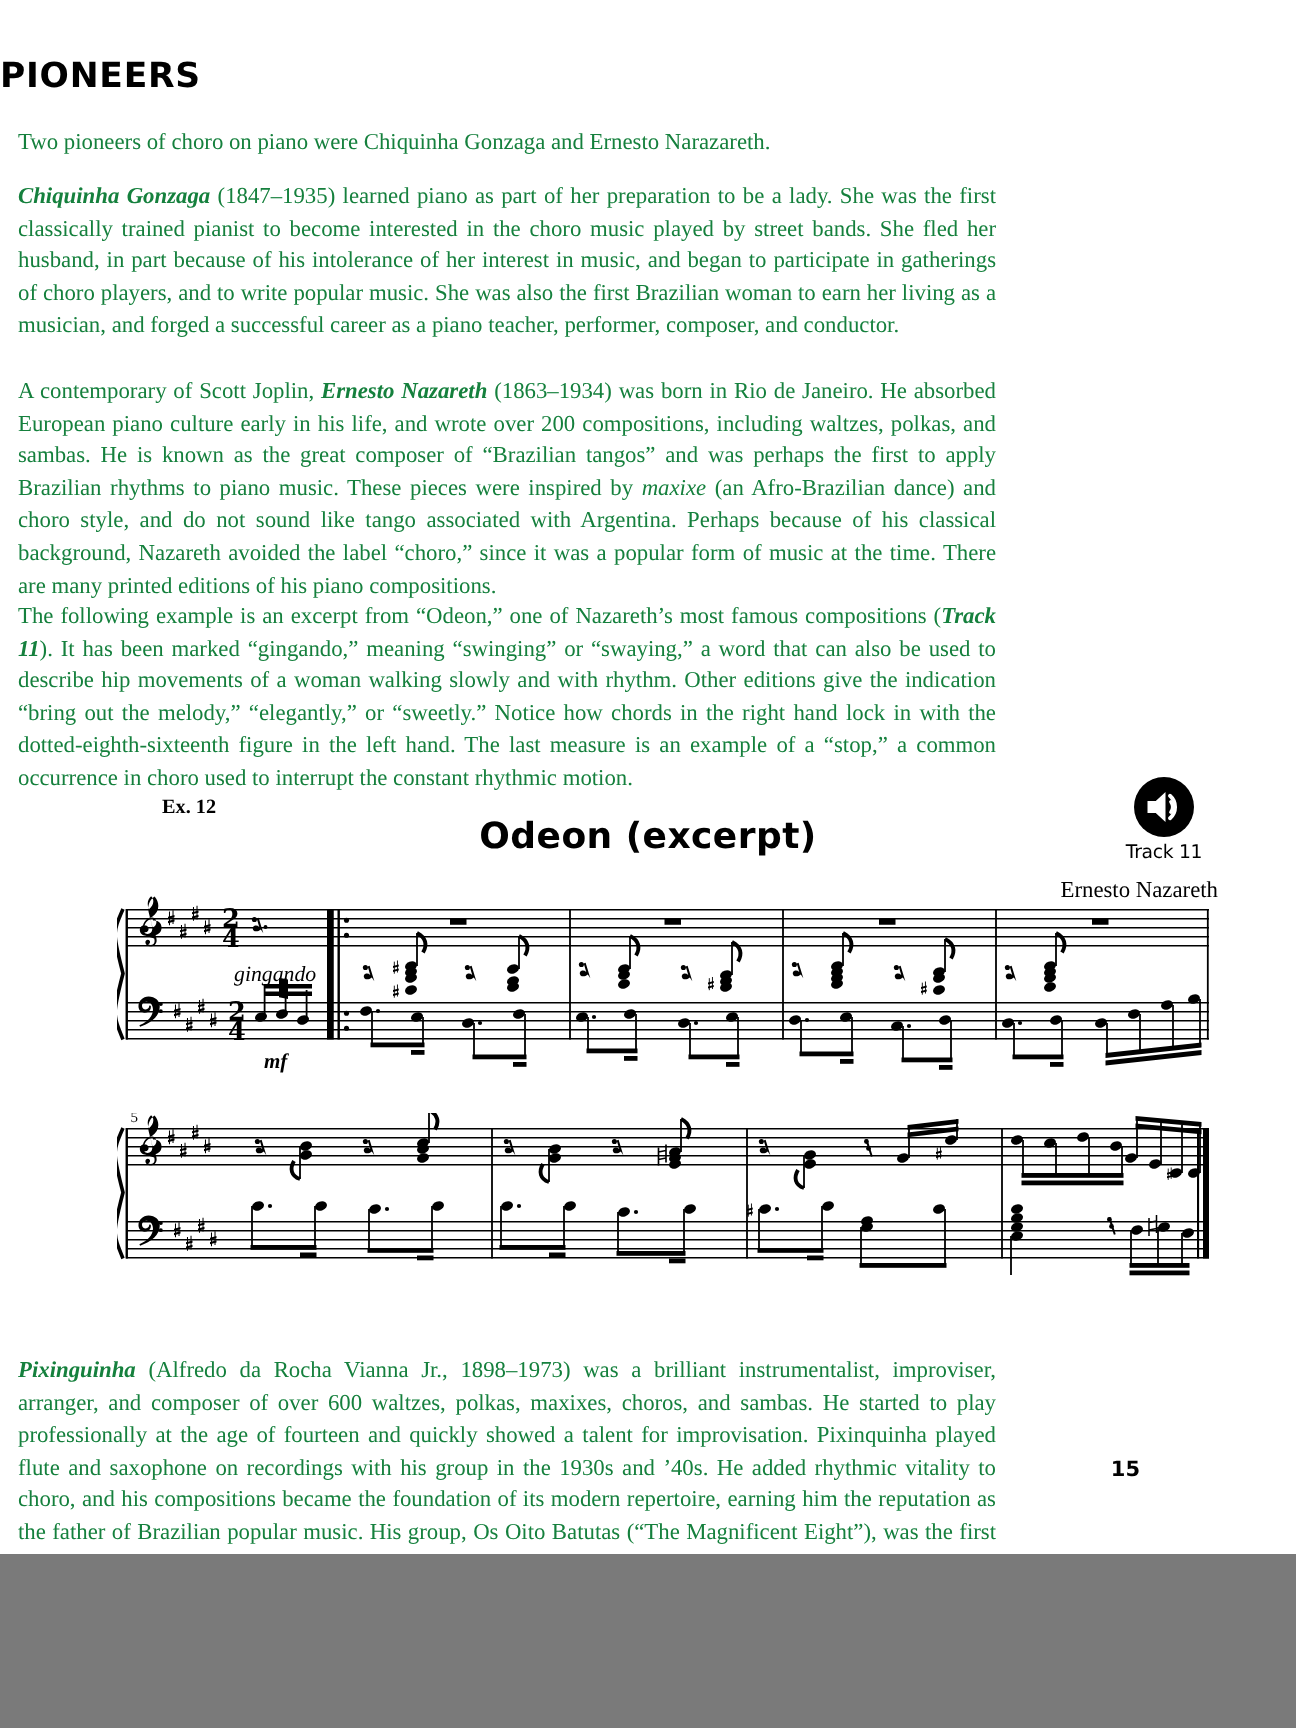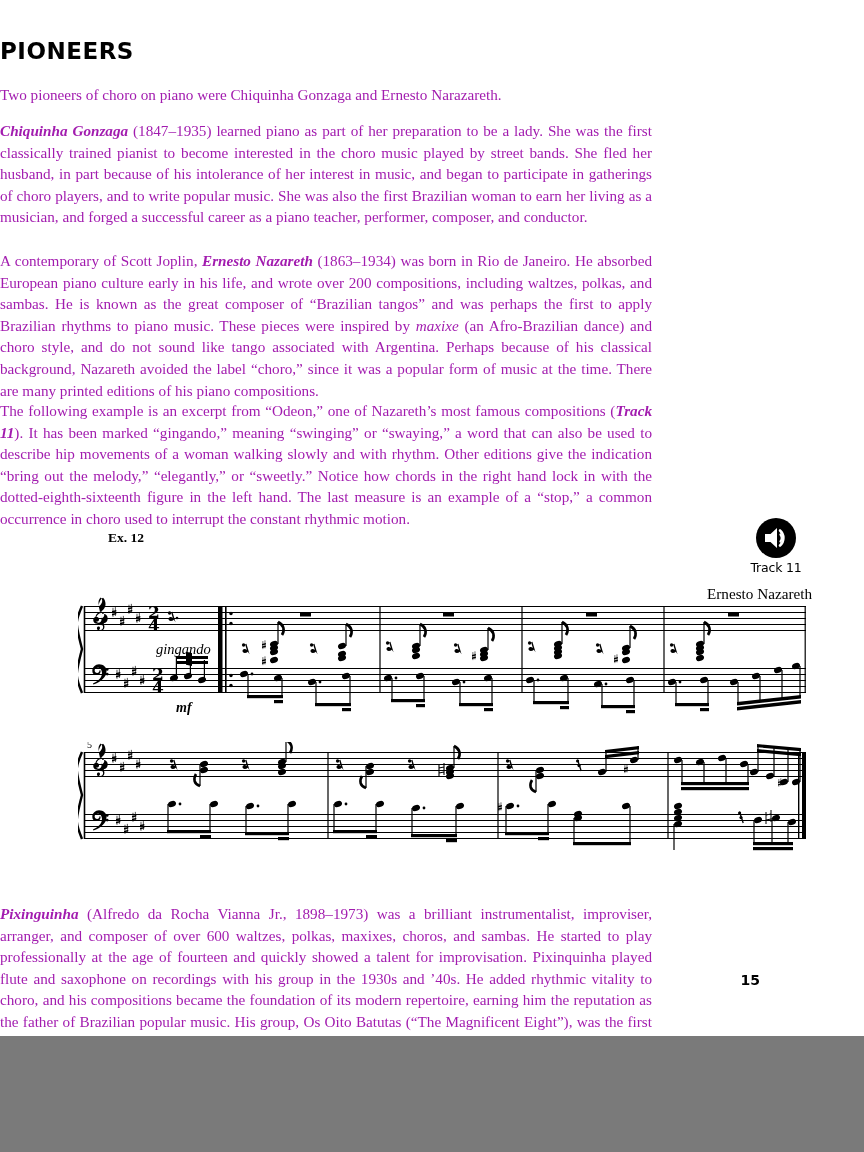--- a/index.html
+++ b/index.html
@@ -7,24 +7,24 @@
   .page{
     position:relative;width:864px;height:1036px;background:#ffffff;
     margin:0 auto;overflow:hidden;
   }
   h1.section-title{
     font-family:"DejaVu Sans",sans-serif;font-weight:bold;
     font-size:23px;letter-spacing:.5px;margin:0;padding:0;
     position:absolute;left:0;top:38px;color:#000;
   }
   p.body-text{
-    position:absolute;left:0;width:652px;margin:0;
+    position:absolute;left:12px;width:652px;margin:0;
     font-family:"Liberation Serif",serif;
     font-size:15.2px;line-height:21.6px;text-align:justify;
-    color:#a21caf;
+    color:#15803d;
   }
   p.body-text b{font-weight:bold;font-style:italic;}
   p.body-text i{font-style:italic;}
   .p1{top:84px;}
   .p2{top:120px;}
   .p3{top:250px;}
   .p4{top:400px;}
 
   
   .ex-label{
@@ -69,20 +69,21 @@
 
   <p class="body-text p1">Two pioneers of choro on piano were Chiquinha Gonzaga and Ernesto Narazareth.</p>
 
   <p class="body-text p2"><b>Chiquinha Gonzaga</b><span> (1847–1935) learned piano as part of her preparation to be a lady. She was the first classically trained pianist to become interested in the choro music played by street bands. She fled her husband, in part because of his intolerance of her interest in music, and began to participate in gatherings of choro players, and to write popular music. She was also the first Brazilian woman to earn her living as a musician, and forged a successful career as a piano teacher, performer, composer, and conductor.</span></p>
 
   <p class="body-text p3"><span>A contemporary of Scott Joplin, </span><b>Ernesto Nazareth</b><span> (1863–1934) was born in Rio de Janeiro. He absorbed European piano culture early in his life, and wrote over 200 compositions, including waltzes, polkas, and sambas. He is known as the great composer of “Brazilian tangos” and was perhaps the first to apply Brazilian rhythms to piano music. These pieces were inspired by </span><i>maxixe</i><span> (an Afro-Brazilian dance) and choro style, and do not sound like tango associated with Argentina. Perhaps because of his classical background, Nazareth avoided the label “choro,” since it was a popular form of music at the time. There are many printed editions of his piano compositions.</span></p>
 
   <p class="body-text p4"><span>The following example is an excerpt from “Odeon,” one of Nazareth’s most famous compositions (</span><b>Track 11</b><span>). It has been marked “gingando,” meaning “swinging” or “swaying,” a word that can also be used to describe hip movements of a woman walking slowly and with rhythm. Other editions give the indication “bring out the melody,” “elegantly,” or “sweetly.” Notice how chords in the right hand lock in with the dotted-eighth-sixteenth figure in the left hand. The last measure is an example of a “stop,” a common occurrence in choro used to interrupt the constant rhythmic motion.</span></p>
 
   <div class="ex-label">Ex. 12</div>
+  <div class="score-title">Odeon (excerpt)</div>
 
   <div class="track-badge">
     <span class="glyph">
       <svg width="42" height="42" viewBox="0 0 42 42">
         <circle cx="21" cy="21" r="20" fill="#000"></circle>
         <path d="M10 17 L15.5 17 L22 11 L22 31 L15.5 25 L10 25 Z" fill="#fff"></path>
         <path d="M25 13.5 A10 10 0 0 1 25 28.5" stroke="#fff" stroke-width="2.6" fill="none" stroke-linecap="round"></path>
         <path d="M25.5 17.5 A6 6 0 0 1 25.5 24.5" stroke="#fff" stroke-width="2.2" fill="none" stroke-linecap="round"></path>
       </svg>
     </span>

